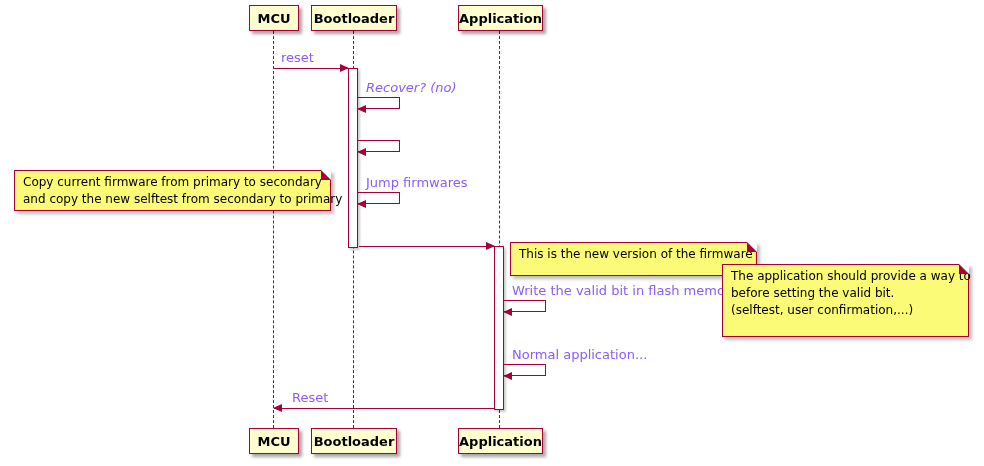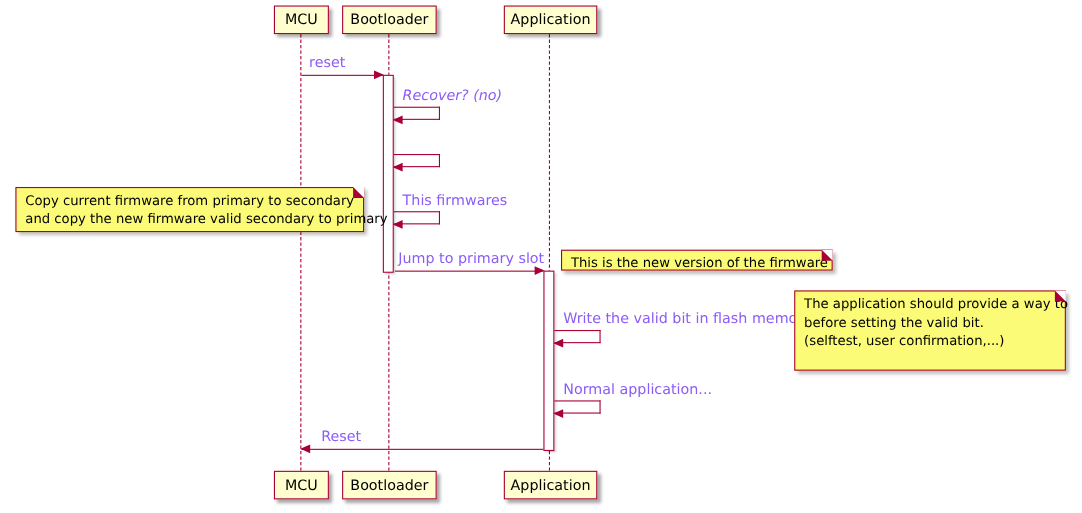--- a/index.html
+++ b/index.html
@@ -21,21 +21,21 @@
   .participant {
     position: absolute;
     height: 26px;
     line-height: 26px;
     text-align: center;
     background: #FEFECE;
     border: 1.5px solid #A80036;
     box-sizing: border-box;
     box-shadow: 3px 3px 3px rgba(0,0,0,0.35);
     font-size: 13px;
-    font-weight: 400;
+    font-weight: 700;
   }
   
   .lifeline {
     position: absolute;
     width: 0;
     border-left: 1px dashed #A80036;
   }
   
   .activation {
     position: absolute;
@@ -133,32 +133,31 @@
   <div class="activation" style="left:494px; top:246px; height:162px;"></div>
 
   <div class="msg-label" style="left:281px; top:50px;">reset</div>
   <div class="msg right" style="left:274px; top:68px; width:74px;"></div>
 
   <div class="msg-label" style="left:366px; top:80px;font-style:italic;">Recover? (no)</div>
   <div class="self-msg" style="left:358px; top:97px;"></div>
 
   <div class="self-msg" style="left:358px; top:140px;"></div>
 
-  <div class="msg-label" style="left:366px; top:175px;">This firmwares</div>
+  <div class="msg-label" style="left:366px; top:175px;">Jump firmwares</div>
   <div class="self-msg" style="left:358px; top:192px;"></div>
 
   <div class="note" style="left:14px; top:170px; width:317px; height:41px;">
     <div class="note-line">Copy current firmware from primary to secondary</div>
-    <div class="note-line">and copy the new firmware valid secondary to primary</div>
+    <div class="note-line">and copy the new selftest from secondary to primary</div>
   </div>
 
-  <div class="msg-label" style="left:362px; top:228px;">Jump to primary slot</div>
   <div class="msg right" style="left:359px; top:246px; width:135px;"></div>
 
-  <div class="note" style="left:510px; top:227px; width:247px; height:19px;">
+  <div class="note" style="left:510px; top:242px; width:247px; height:34px;">
     <div class="note-line">This is the new version of the firmware</div>
   </div>
 
   <div class="msg-label" style="left:512px; top:283px;">Write the valid bit in flash memory</div>
   <div class="self-msg" style="left:504px; top:300px;"></div>
 
   <div class="note" style="left:722px; top:264px; width:247px; height:73px;">
     <div class="note-line">The application should provide a way to</div>
     <div class="note-line">before setting the valid bit.</div>
     <div class="note-line">(selftest, user confirmation,...)</div>

